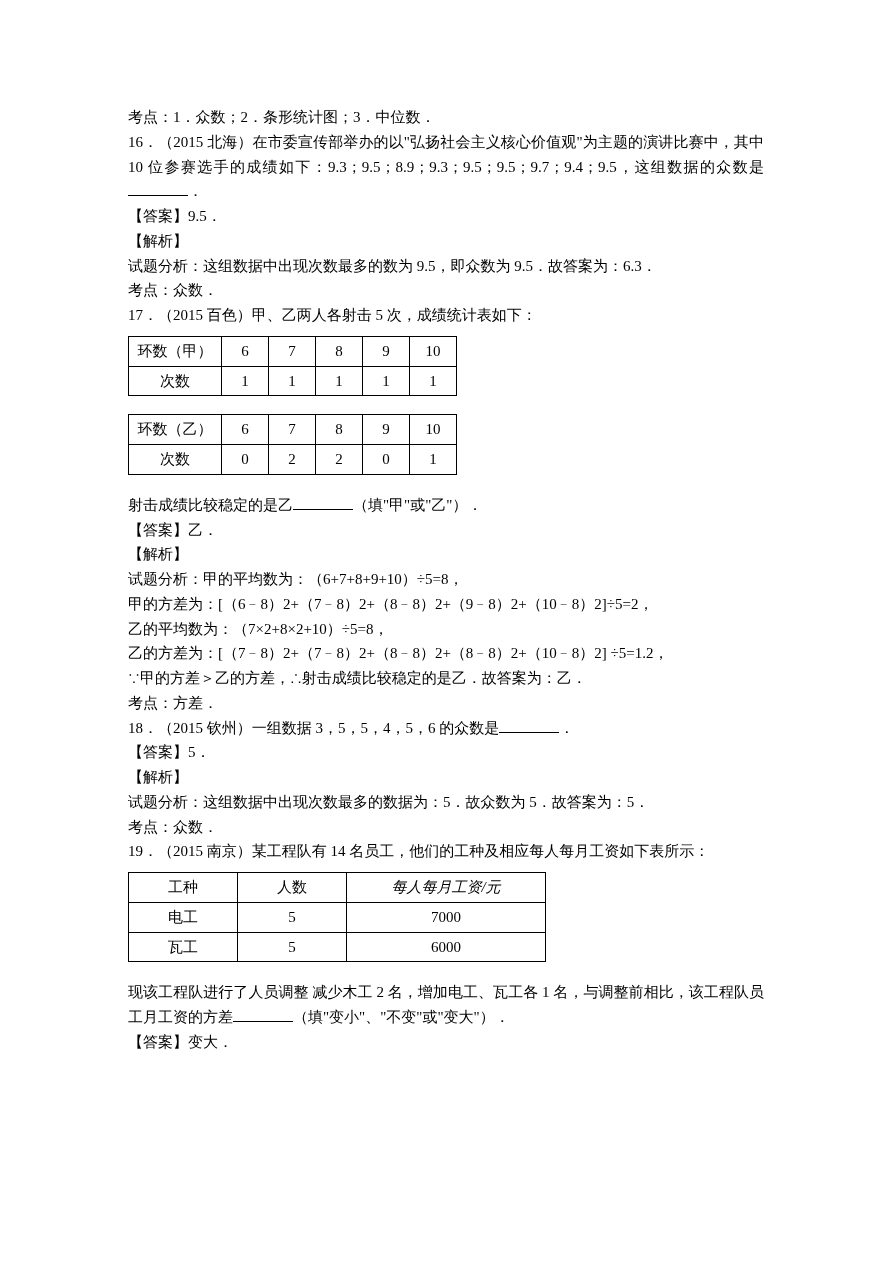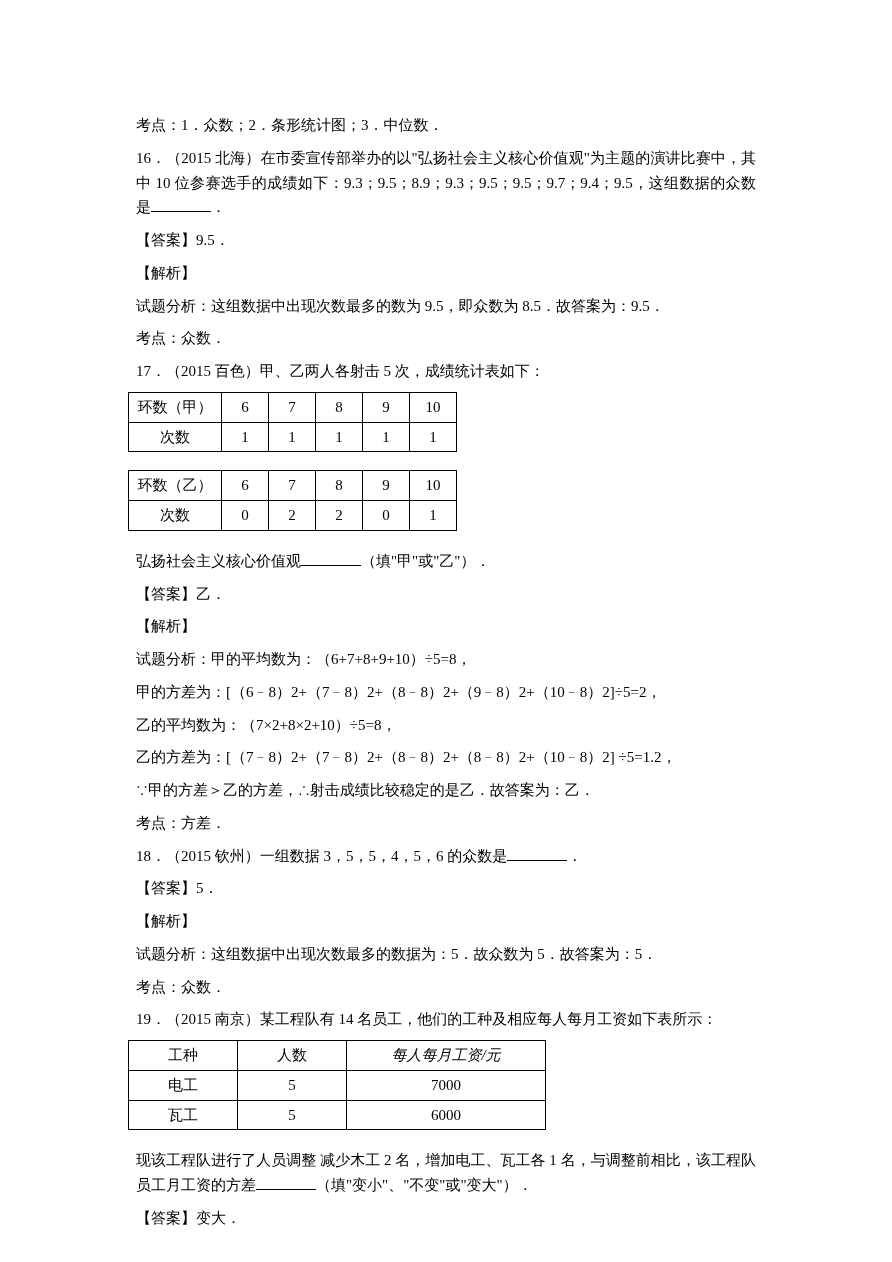--- a/index.html
+++ b/index.html
@@ -7,33 +7,33 @@
       font-size: 15px;
       line-height: 1.65;
       color: #000;
       background: #fff;
       margin: 0;
       padding: 105px 128px 60px 128px;
       width: 892px;
       box-sizing: border-box;
     }
     p {
-      margin: 8px;
+      margin: 0;
       text-align: justify;
     }
     .blank {
       display: inline-block;
       border-bottom: 1px solid #000;
       min-width: 60px;
       height: 1em;
       vertical-align: baseline;
     }
     table {
       border-collapse: collapse;
-      margin: 2px 0 18px 0;
+      margin: 8px 0 18px 0;
     }
     table td, table th {
       border: 1px solid #000;
       padding: 2px 6px;
       text-align: center;
       font-weight: normal;
       font-size: 15px;
     }
     .tbl-small td, .tbl-small th {
       min-width: 34px;
@@ -49,21 +49,21 @@
     .tbl-wage .c3 { min-width: 150px; font-style: italic; }
   </style>
 </head>
 <body>
 
 <p>考点：1．众数；2．条形统计图；3．中位数．</p>
 
 <p><span>16．（2015 北海）在市委宣传部举办的以"弘扬社会主义核心价值观"为主题的演讲比赛中，其中 10 位参赛选手的成绩如下：9.3；9.5；8.9；9.3；9.5；9.5；9.7；9.4；9.5，这组数据的众数是</span><span class="blank"></span><span>．</span></p>
 <p>【答案】9.5．</p>
 <p>【解析】</p>
-<p>试题分析：这组数据中出现次数最多的数为 9.5，即众数为 8.5．故答案为：9.5．</p>
+<p>试题分析：这组数据中出现次数最多的数为 9.5，即众数为 9.5．故答案为：6.3．</p>
 <p>考点：众数．</p>
 
 <p>17．（2015 百色）甲、乙两人各射击 5 次，成绩统计表如下：</p>
 
 <table class="tbl-small">
   <tbody>
       <tr>
     <td class="hdrcell">环数（甲）</td>
     <td>6</td>
     <td>7</td>
@@ -96,21 +96,21 @@
     <td class="hdrcell">次数</td>
     <td>0</td>
     <td>2</td>
     <td>2</td>
     <td>0</td>
     <td>1</td>
   </tr>
 </tbody>
   </table>
 
-<p><span>弘扬社会主义核心价值观</span><span class="blank"></span><span>（填"甲"或"乙"）．</span></p>
+<p><span>射击成绩比较稳定的是乙</span><span class="blank"></span><span>（填"甲"或"乙"）．</span></p>
 <p>【答案】乙．</p>
 <p>【解析】</p>
 <p>试题分析：甲的平均数为：（6+7+8+9+10）÷5=8，</p>
 <p>甲的方差为：[（6﹣8）2+（7﹣8）2+（8﹣8）2+（9﹣8）2+（10﹣8）2]÷5=2，</p>
 <p>乙的平均数为：（7×2+8×2+10）÷5=8，</p>
 <p>乙的方差为：[（7﹣8）2+（7﹣8）2+（8﹣8）2+（8﹣8）2+（10﹣8）2] ÷5=1.2，</p>
 <p>∵甲的方差＞乙的方差，∴射击成绩比较稳定的是乙．故答案为：乙．</p>
 <p>考点：方差．</p>
 
 <p><span>18．（2015 钦州）一组数据 3，5，5，4，5，6 的众数是</span><span class="blank"></span><span>．</span></p>

